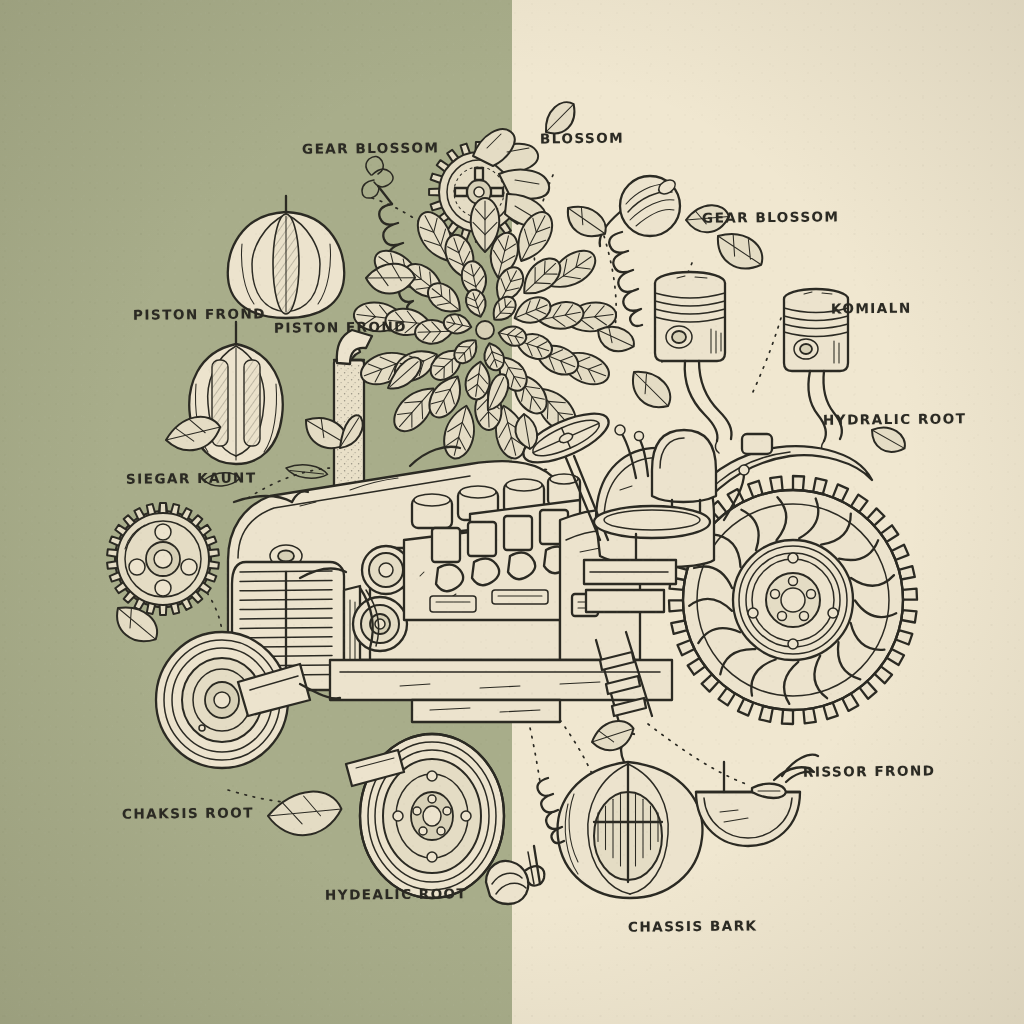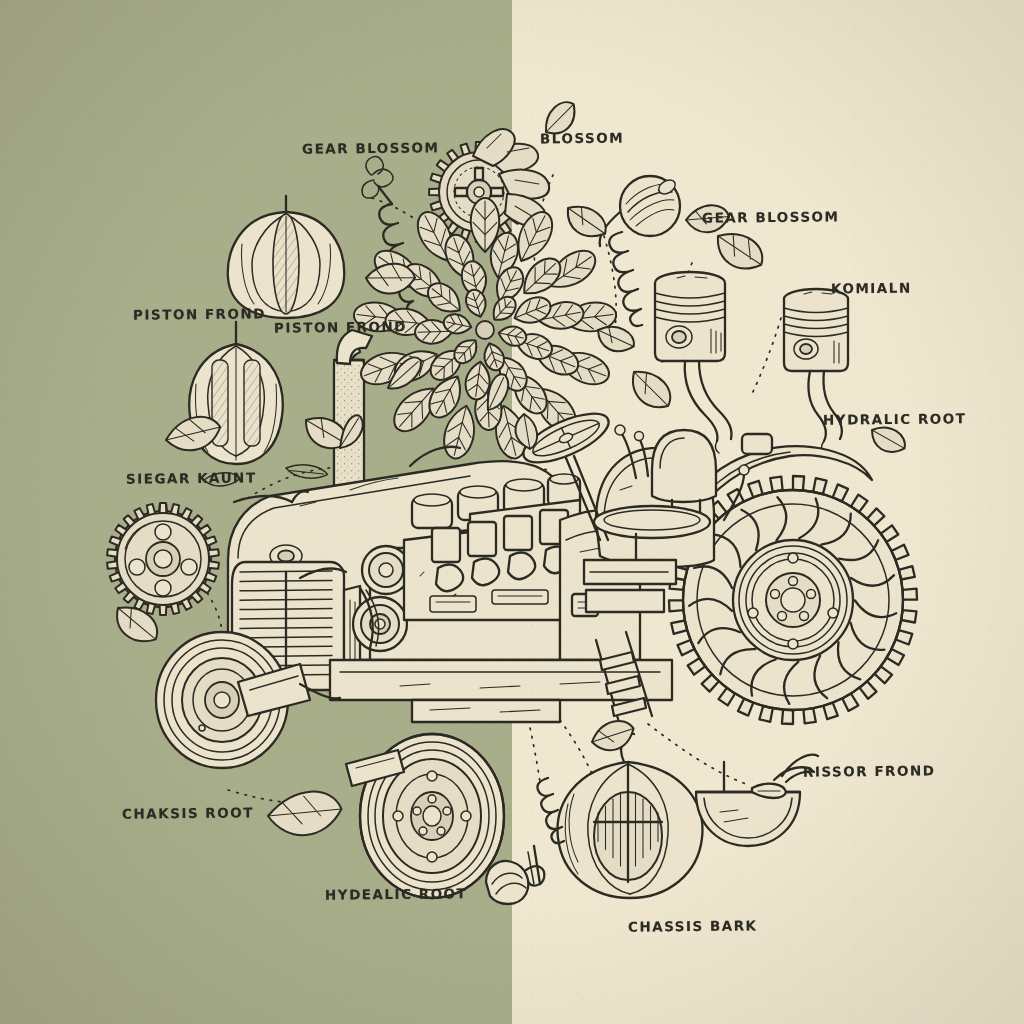--- a/index.html
+++ b/index.html
@@ -992,21 +992,21 @@
 
   </svg>
 
   <div class="grain"></div>
   <div class="vignette"></div>
 
   <div id="labels">
       <div class="lbl" style="left: 302px; top: 140px; color: rgb(43, 42, 35);">GEAR BLOSSOM</div>
       <div class="lbl" style="left: 540px; top: 130px; color: rgb(43, 42, 35);">BLOSSOM</div>
       <div class="lbl" style="left: 702px; top: 209px; color: rgb(43, 42, 35);">GEAR BLOSSOM</div>
-      <div class="lbl" style="left: 831px; top: 280px; color: rgb(43, 42, 35);">KOMIALN</div>
+      <div class="lbl" style="left: 831px; top: 300px; color: rgb(43, 42, 35);">KOMIALN</div>
       <div class="lbl" style="left: 133px; top: 306px; color: rgb(43, 42, 35);">PISTON FROND</div>
       <div class="lbl" style="left: 274px; top: 319px; color: rgb(43, 42, 35);">PISTON FROND</div>
       <div class="lbl" style="left: 823px; top: 411px; color: rgb(43, 42, 35);">HYDRALIC ROOT</div>
       <div class="lbl" style="left: 126px; top: 470px; color: rgb(43, 42, 35);">SIEGAR KAUNT</div>
       <div class="lbl" style="left: 803px; top: 763px; color: rgb(43, 42, 35);">RISSOR FROND</div>
       <div class="lbl" style="left: 122px; top: 805px; color: rgb(43, 42, 35);">CHAKSIS ROOT</div>
       <div class="lbl" style="left: 325px; top: 886px; color: rgb(43, 42, 35);">HYDEALIC ROOT</div>
       <div class="lbl" style="left: 628px; top: 918px; color: rgb(43, 42, 35);">CHASSIS BARK</div>
     </div>
 

